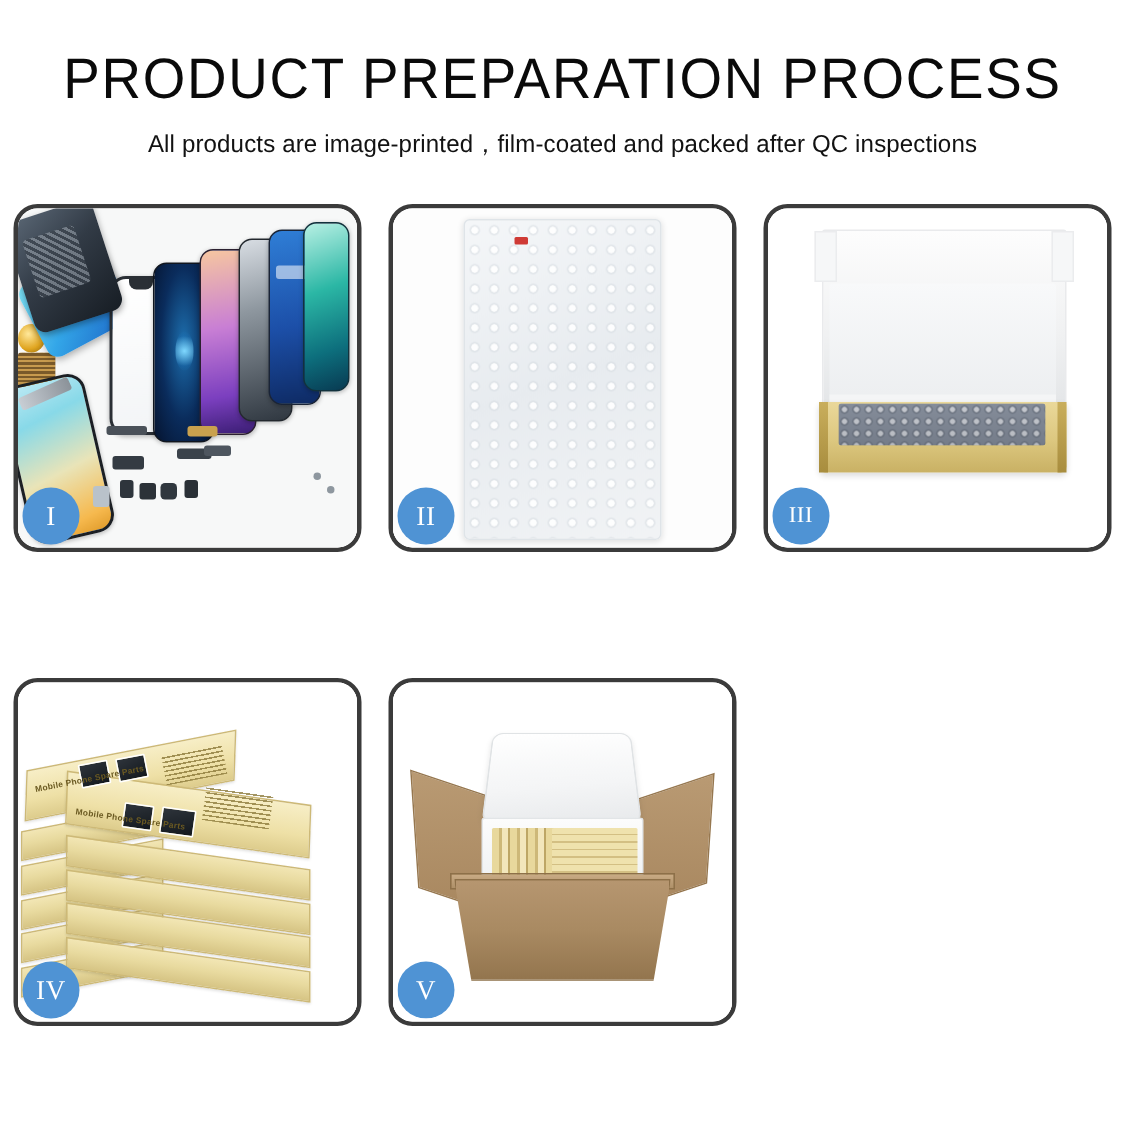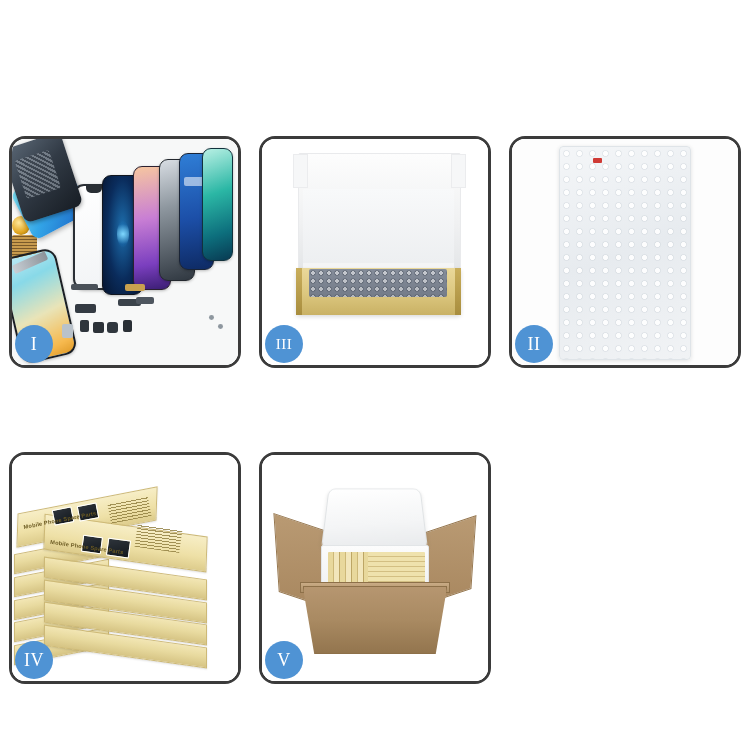--- a/index.html
+++ b/index.html
@@ -465,20 +465,24 @@
     background: linear-gradient(140deg, rgba(236,240,243,.85), rgba(214,222,228,.55));
     border-radius: 4px;
     transform: rotate(-6deg);
   }
 </style>
 </head>
 <body>
 
 <div id="page">
 
+  <div class="header">
+    <h1 class="title">PRODUCT PREPARATION PROCESS</h1>
+    <p class="subtitle">All products are image-printed，film-coated and packed after QC inspections</p>
+  </div>
 
   <div class="grid">
 
     <div class="panel">
       <div class="panel-inner">
         <div class="photo p1">
           <div class="ph adh"></div>
           <div class="ph glass"></div>
           <div class="ph ph-a"></div>
           <div class="ph ph-b"></div>
@@ -502,45 +506,45 @@
           <div class="chip screw1"></div>
           <div class="chip screw2"></div>
           <div class="tool"></div>
         </div>
       </div>
       <div class="badge">I</div>
     </div>
 
     <div class="panel">
       <div class="panel-inner">
-        <div class="photo p3">
-          <div class="lid"></div>
-          <div class="foam"></div>
-          <div class="innerwall"></div>
-          <div class="tray"></div>
-          <div class="bubbleitem"></div>
-        </div>
-      </div>
-      <div class="badge sm">III</div>
-    </div>
-
-    <div class="panel">
-      <div class="panel-inner">
         <div class="photo p2">
           <div class="lcd"></div>
           <div class="tape"></div>
           <div class="conn"></div>
           <div class="flexcable"></div>
           <div class="gold-l"></div>
           <div class="gold-r"></div>
           <div class="bag"></div>
           <div class="redlabel"></div>
         </div>
       </div>
       <div class="badge">II</div>
+    </div>
+
+    <div class="panel">
+      <div class="panel-inner">
+        <div class="photo p3">
+          <div class="lid"></div>
+          <div class="foam"></div>
+          <div class="innerwall"></div>
+          <div class="tray"></div>
+          <div class="bubbleitem"></div>
+        </div>
+      </div>
+      <div class="badge sm">III</div>
     </div>
 
     <div class="panel">
       <div class="panel-inner">
         <div class="photo p4">
           <div class="stack">
             <div class="bx l5"></div>
             <div class="bx l4"></div>
             <div class="bx l1"></div>
             <div class="bx l2"></div>

